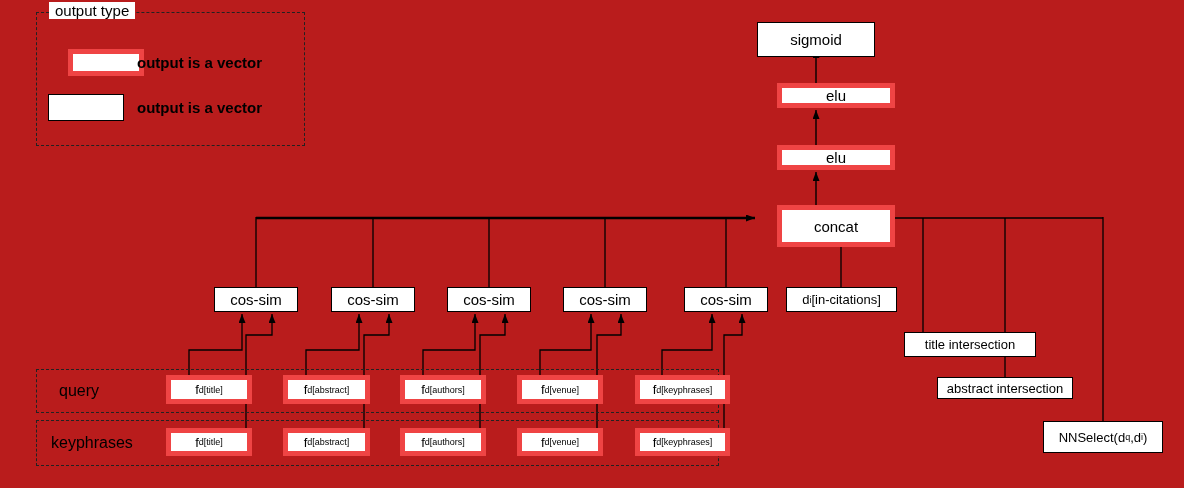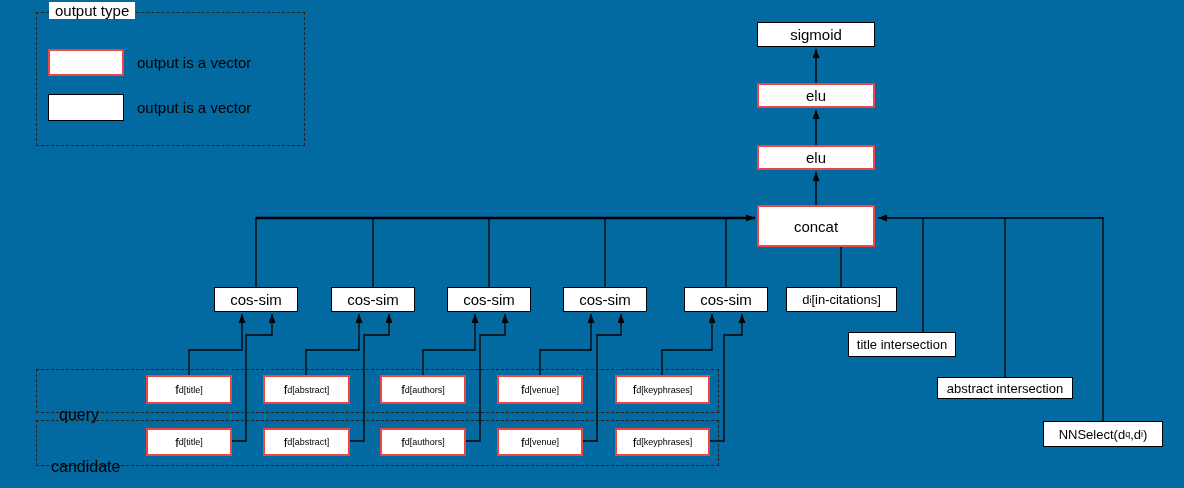--- a/index.html
+++ b/index.html
@@ -1,41 +1,41 @@
 <!DOCTYPE html>
 <html><head>
 <meta charset="utf-8">
 <style>
   html,body{margin:0;padding:0;background:#fff;}
   #canvas{
-    position:relative;width:1184px;height:488px;background:#0369a1;
+    position:relative;width:1184px;height:488px;background:#b91c1c;
     font-family:"Liberation Sans", sans-serif;color:#000;overflow:hidden;
   }
   #wires{position:absolute;left:0;top:0;width:1184px;height:488px;}
   .box{
     position:absolute;box-sizing:border-box;background:#fff;
     display:flex;align-items:center;justify-content:center;
     font-size:15px;white-space:nowrap;
   }
-  .thick{border:2px solid #ef4444;}
+  .thick{border:5px solid #ef4444;margin-left:20px;}
   .thin{border:1.5px solid #000;}
   .small{font-size:13px;}
   .fbox{font-size:13px;}
   .fbox sub, .small sub{font-size:9px;}
   .dashedrow{
     position:absolute;box-sizing:border-box;border:1.5px dashed #222;background:transparent;
   }
   .rowlabel{
-    position:absolute;top:50%;transform:translateY(-50%);font-size:16px;background:transparent;margin-top:24px;
+    position:absolute;top:50%;transform:translateY(-50%);font-size:16px;background:transparent;
   }
   #legend{position:absolute;box-sizing:border-box;border:1.5px dashed #222;}
   #legend-title{
     position:absolute;top:-11px;left:12px;background:#fff;padding:0 6px;font-size:15px;
   }
-  .legend-label{position:absolute;font-size:15px;}
+  .legend-label{position:absolute;font-size:15px;font-weight:bold;}
 </style>
 </head>
 <body>
 
 <div id="canvas">
 
   <svg id="wires">
     <defs>
       <marker id="ah" markerWidth="9" markerHeight="7" refX="9" refY="3.5" orient="auto" markerUnits="userSpaceOnUse">
         <path d="M0,0 L9,3.5 L0,7 z" fill="#000"></path>
@@ -83,39 +83,39 @@
   </svg>
 
   <div id="legend" style="left:36px;top:12px;width:269px;height:134px">
     <span id="legend-title">output type</span>
   </div>
   <div class="box thick" style="left:48px;top:49px;width:76px;height:27px"></div>
   <span class="legend-label" style="left:137px;top:54px">output is a vector</span>
   <div class="box thin" style="left:48px;top:94px;width:76px;height:27px"></div>
   <span class="legend-label" style="left:137px;top:99px">output is a vector</span>
 
-  <div class="box thin" style="left:757px;top:22px;width:118px;height:25px">sigmoid</div>
+  <div class="box thin" style="left:757px;top:22px;width:118px;height:35px">sigmoid</div>
   <div class="box thick" style="left:757px;top:83px;width:118px;height:25px">elu</div>
   <div class="box thick" style="left:757px;top:145px;width:118px;height:25px">elu</div>
   <div class="box thick" style="left:757px;top:205px;width:118px;height:42px">concat</div>
 
   <div class="box thin" style="left:214px;top:287px;width:84px;height:25px">cos-sim</div>
   <div class="box thin" style="left:331px;top:287px;width:84px;height:25px">cos-sim</div>
   <div class="box thin" style="left:447px;top:287px;width:84px;height:25px">cos-sim</div>
   <div class="box thin" style="left:563px;top:287px;width:84px;height:25px">cos-sim</div>
   <div class="box thin" style="left:684px;top:287px;width:84px;height:25px">cos-sim</div>
 
   <div class="box thin small" style="left:786px;top:287px;width:111px;height:25px">
     <span>d</span>
       <sub>i</sub>
       <span>[in-citations]</span>
   </div>
-  <div class="box thin small" style="left:848px;top:332px;width:108px;height:25px">title intersection</div>
+  <div class="box thin small" style="left:904px;top:332px;width:132px;height:25px">title intersection</div>
   <div class="box thin small" style="left:937px;top:377px;width:136px;height:22px">abstract intersection</div>
-  <div class="box thin small" style="left:1043px;top:421px;width:120px;height:26px">
+  <div class="box thin small" style="left:1043px;top:421px;width:120px;height:32px">
     <span>NNSelect(d</span>
       <sub>q</sub>
       <span>,d</span>
       <sub>i</sub>
       <span>)</span>
   </div>
 
   <div class="dashedrow" style="left:36px;top:369px;width:683px;height:44px">
     <span class="rowlabel" style="left:22px">query</span>
   </div>
@@ -134,21 +134,21 @@
   <div class="box thick fbox" style="left:497px;top:375px;width:86px;height:29px">
     <span>f</span>
       <sub>d[venue]</sub>
   </div>
   <div class="box thick fbox" style="left:615px;top:375px;width:95px;height:29px">
     <span>f</span>
       <sub>d[keyphrases]</sub>
   </div>
 
   <div class="dashedrow" style="left:36px;top:420px;width:683px;height:46px">
-    <span class="rowlabel" style="left:14px">candidate</span>
+    <span class="rowlabel" style="left:14px">keyphrases</span>
   </div>
   <div class="box thick fbox" style="left:146px;top:428px;width:86px;height:28px">
     <span>f</span>
       <sub>d[title]</sub>
   </div>
   <div class="box thick fbox" style="left:263px;top:428px;width:87px;height:28px">
     <span>f</span>
       <sub>d[abstract]</sub>
   </div>
   <div class="box thick fbox" style="left:380px;top:428px;width:86px;height:28px">

